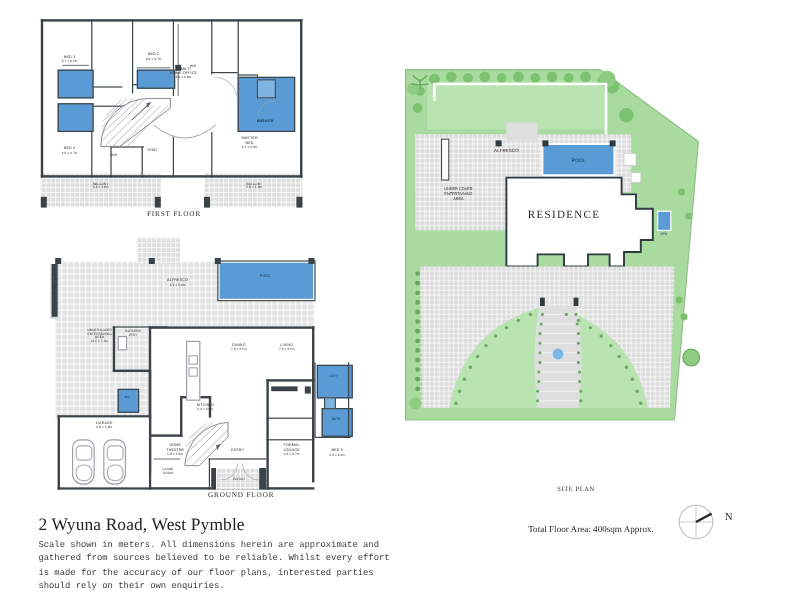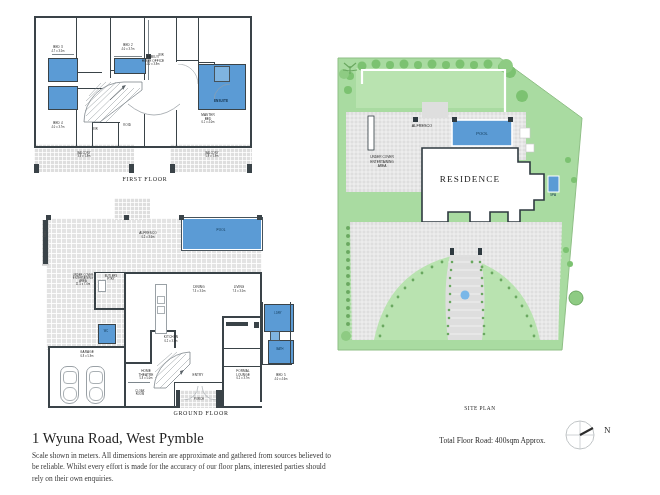--- a/index.html
+++ b/index.html
@@ -31,21 +31,21 @@
        letter-spacing:.1px;white-space:pre-line;}
   .lbl-s{font-size:3.1px;}
   .lbl-t{font-size:2.6px;}
   .floor-title{position:absolute;font-size:6px;letter-spacing:.7px;
        font-family:"Liberation Serif", serif;color:#2b2b2b;text-align:center;}
 
   
   .addr{position:absolute;left:32px;top:430px;font-family:"Liberation Serif",serif;
         font-size:14.5px;color:#222;letter-spacing:.1px;}
   .disc{position:absolute;left:32px;top:450px;width:300px;
-        font-family:Liberation Serif, serif;font-size:7.4px;line-height:1.55;color:#3b3b3b;}
+        font-family:Liberation Mono, monospace;font-size:7.4px;line-height:1.55;color:#3b3b3b;}
   .areas{position:absolute;left:405px;top:435px;width:175px;text-align:center;
         font-family:"Liberation Serif",serif;font-size:7.6px;line-height:1.6;color:#2b2b2b;}
   .siteplan-title{position:absolute;left:420px;top:405px;width:120px;text-align:center;
         font-family:"Liberation Serif",serif;font-size:5.4px;letter-spacing:.5px;}
 
   .compass{position:absolute;left:560px;top:415px;width:60px;height:40px;}
   .compass svg{display:block;}
   .compass .nlab{position:absolute;left:44px;top:10px;font-family:"Liberation Serif",serif;font-size:9px;}
 
   .stair{position:absolute;}
@@ -416,24 +416,24 @@
 
       <text x="92" y="77" font-family="Liberation Sans, sans-serif" font-size="3.8" fill="#2b2b2b" text-anchor="middle">ALFRESCO</text>
       <text x="52" y="108" font-family="Liberation Sans, sans-serif" font-size="3.2" fill="#2b2b2b" text-anchor="middle">UNDER COVER</text>
       <text x="52" y="112.5" font-family="Liberation Sans, sans-serif" font-size="3.2" fill="#2b2b2b" text-anchor="middle">ENTERTAINING</text>
       <text x="52" y="117" font-family="Liberation Sans, sans-serif" font-size="3.2" fill="#2b2b2b" text-anchor="middle">AREA</text>
     </svg>
   </div>
 
   <div class="siteplan-title">SITE PLAN</div>
 
-  <div class="addr">1 Wyuna Road, West Pymble</div>
+  <div class="addr">2 Wyuna Road, West Pymble</div>
   <div class="disc">Scale shown in meters. All dimensions herein are approximate and gathered from sources believed to be reliable. Whilst every effort is made for the accuracy of our floor plans, interested parties should rely on their own enquiries.</div>
   <div class="areas">
-    <div>Total Floor Road: 400sqm Approx.</div>
+    <div>Total Floor Area: 400sqm Approx.</div>
   </div>
 
   <div class="compass">
     <svg width="46" height="40" viewBox="0 0 46 40">
       <circle cx="20" cy="20" r="14" fill="none" stroke="#b9bdc0" stroke-width=".9"></circle>
       <line x1="6" y1="20" x2="34" y2="20" stroke="#c3c7ca" stroke-width=".8"></line>
       <line x1="20" y1="6" x2="20" y2="34" stroke="#c3c7ca" stroke-width=".8"></line>
       <line x1="20" y1="20" x2="33" y2="13" stroke="#2b2b2b" stroke-width="2"></line>
     </svg>
     <div class="nlab">N</div>

